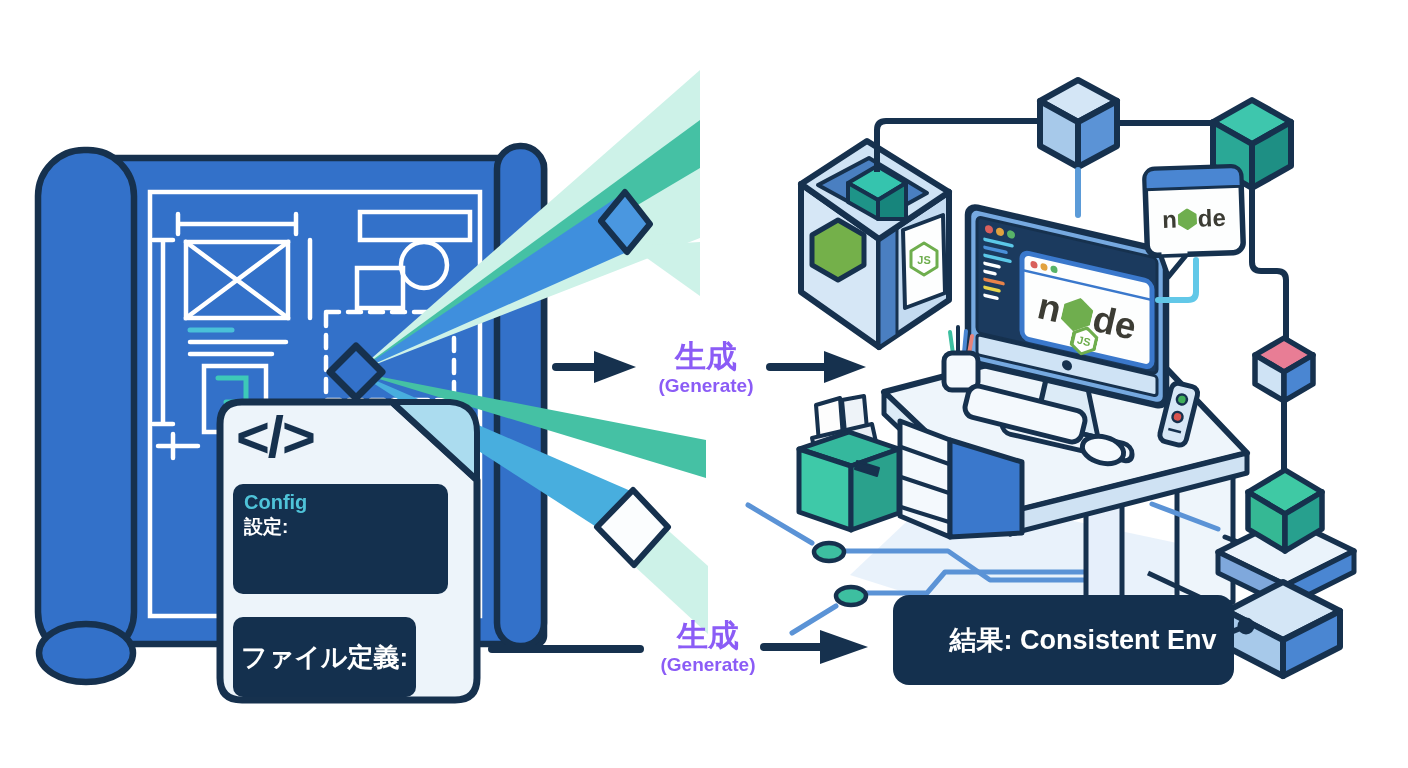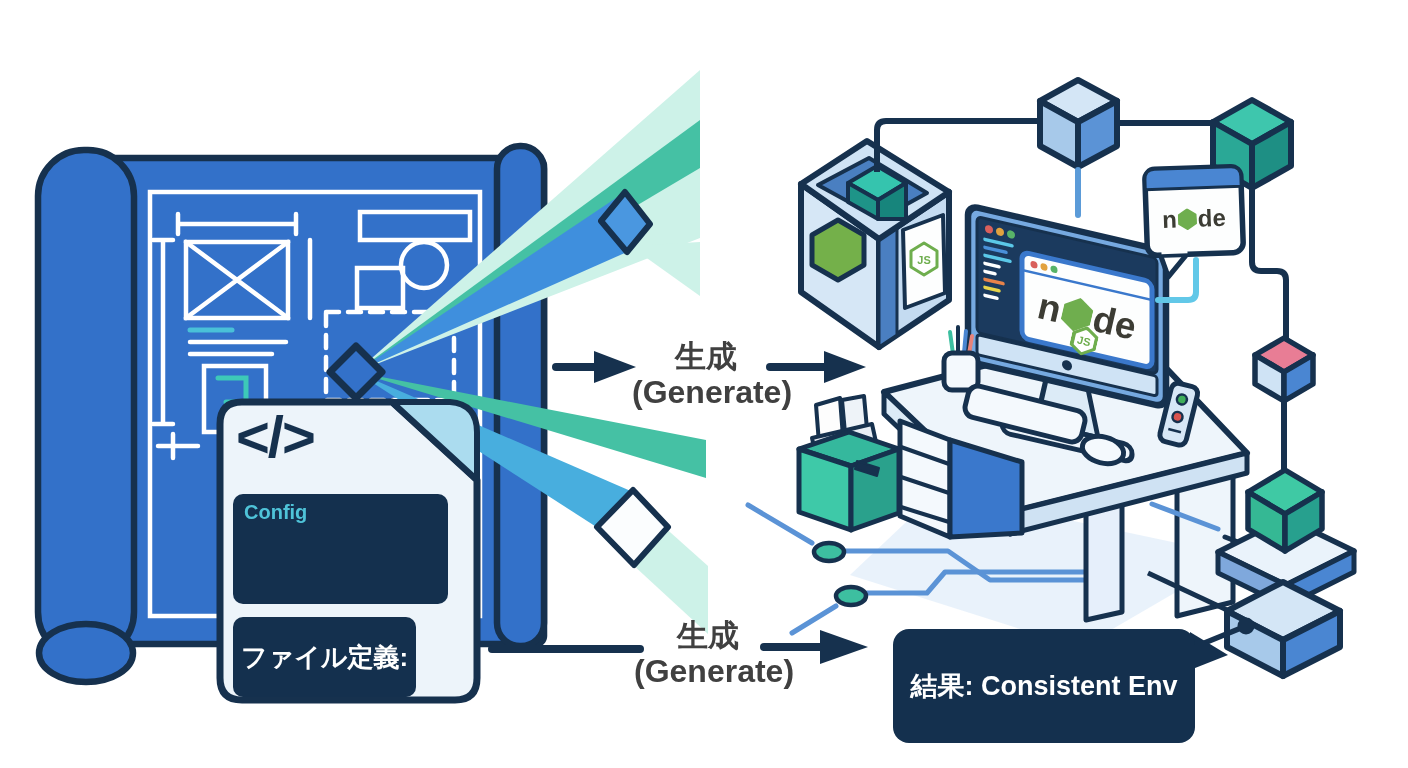--- a/index.html
+++ b/index.html
@@ -1,40 +1,40 @@
 <!DOCTYPE html>
 <html><head>
 <meta charset="utf-8">
 <style>
   html,body { margin:0; padding:0; background:#fff; }
   .stage { position:relative; width:1408px; height:768px; background:#ffffff; overflow:hidden;
            font-family:"Liberation Sans", sans-serif; }
   .stage svg.scene { position:absolute; left:0; top:0; }
 
   
-  .gen { position:absolute; text-align:center; color:#404040; }
+  .gen { position:absolute; text-align:center; color:#8b5cf6; }
   .gen .ja { font-size:31px; font-weight:800; line-height:1.12; }
-  .gen .en { font-size:32px; font-weight:800; line-height:1.12; }
+  .gen .en { font-size:19px; font-weight:800; line-height:1.12; }
   .gen-top { left:632px; top:340px; width:148px; }
   .gen-bottom { left:634px; top:619px; width:148px; }
 
   
   .code-icon { position:absolute; left:236px; top:408px; font-size:58px; font-weight:800;
                color:#16314e; letter-spacing:-2px; line-height:1; }
   .panel { position:absolute; background:#14304e; border-radius:10px; color:#fff; box-sizing:border-box; }
-  .panel1 { left:233px; top:494px; width:215px; height:110px; padding:6px 11px 4px; }
+  .panel1 { left:233px; top:484px; width:215px; height:110px; padding:6px 11px 4px; }
   .panel1 .cfg { color:#4fc3d8; font-size:20px; font-weight:800; line-height:1.25; }
   .panel1 .ln  { font-size:19px; font-weight:700; line-height:1.28; }
   .panel2 { left:233px; top:617px; width:183px; height:80px; display:flex; flex-direction:column;
             justify-content:center; align-items:center; font-size:26px; font-weight:800; line-height:1.32; }
 
   
-  .result { position:absolute; left:893px; top:629px; width:302px; height:114px; background:#14304e;
+  .result { position:absolute; left:893px; top:595px; width:302px; height:90px; background:#14304e;
             border-radius:16px; color:#fff; display:flex; flex-direction:column; justify-content:center;
-            align-items:center; font-size:27px; font-weight:800; line-height:1.35; }
+            align-items:center; font-size:27px; font-weight:800; line-height:1.35;padding-left:39px; }
 
   
   .nodelogo { position:absolute; display:flex; align-items:center; justify-content:center;
               color:#3c3c34; font-weight:900; }
   .hex { display:inline-block; background:#6fae4e;
          clip-path:polygon(50% 0,100% 28%,100% 72%,50% 100%,0 72%,0 28%); }
   .logo-monitor { left:1014px; top:282px; width:146px; height:70px; font-size:37px; transform:rotate(13deg); }
   .logo-monitor .hex { width:30px; height:34px; margin:0 2px; }
   .logo-bubble { left:1150px; top:199px; width:88px; height:40px; font-size:24px; transform:rotate(-2deg); }
   .logo-bubble .hex { width:19px; height:22px; margin:0 1px; }
@@ -271,20 +271,21 @@
 
 <div class="gen gen-bottom">
   <div class="ja">生成</div>
   <div class="en">(Generate)</div>
 </div>
 
 <div class="code-icon">&lt;/&gt;</div>
 
 <div class="panel panel1">
   <div class="cfg">Config</div>
+  <div class="ln">設定:</div>
 </div>
 
 <div class="panel panel2">
   <div>ファイル定義:</div>
 </div>
 
 <div class="result">
   <div>結果: Consistent Env</div>
 </div>
 

